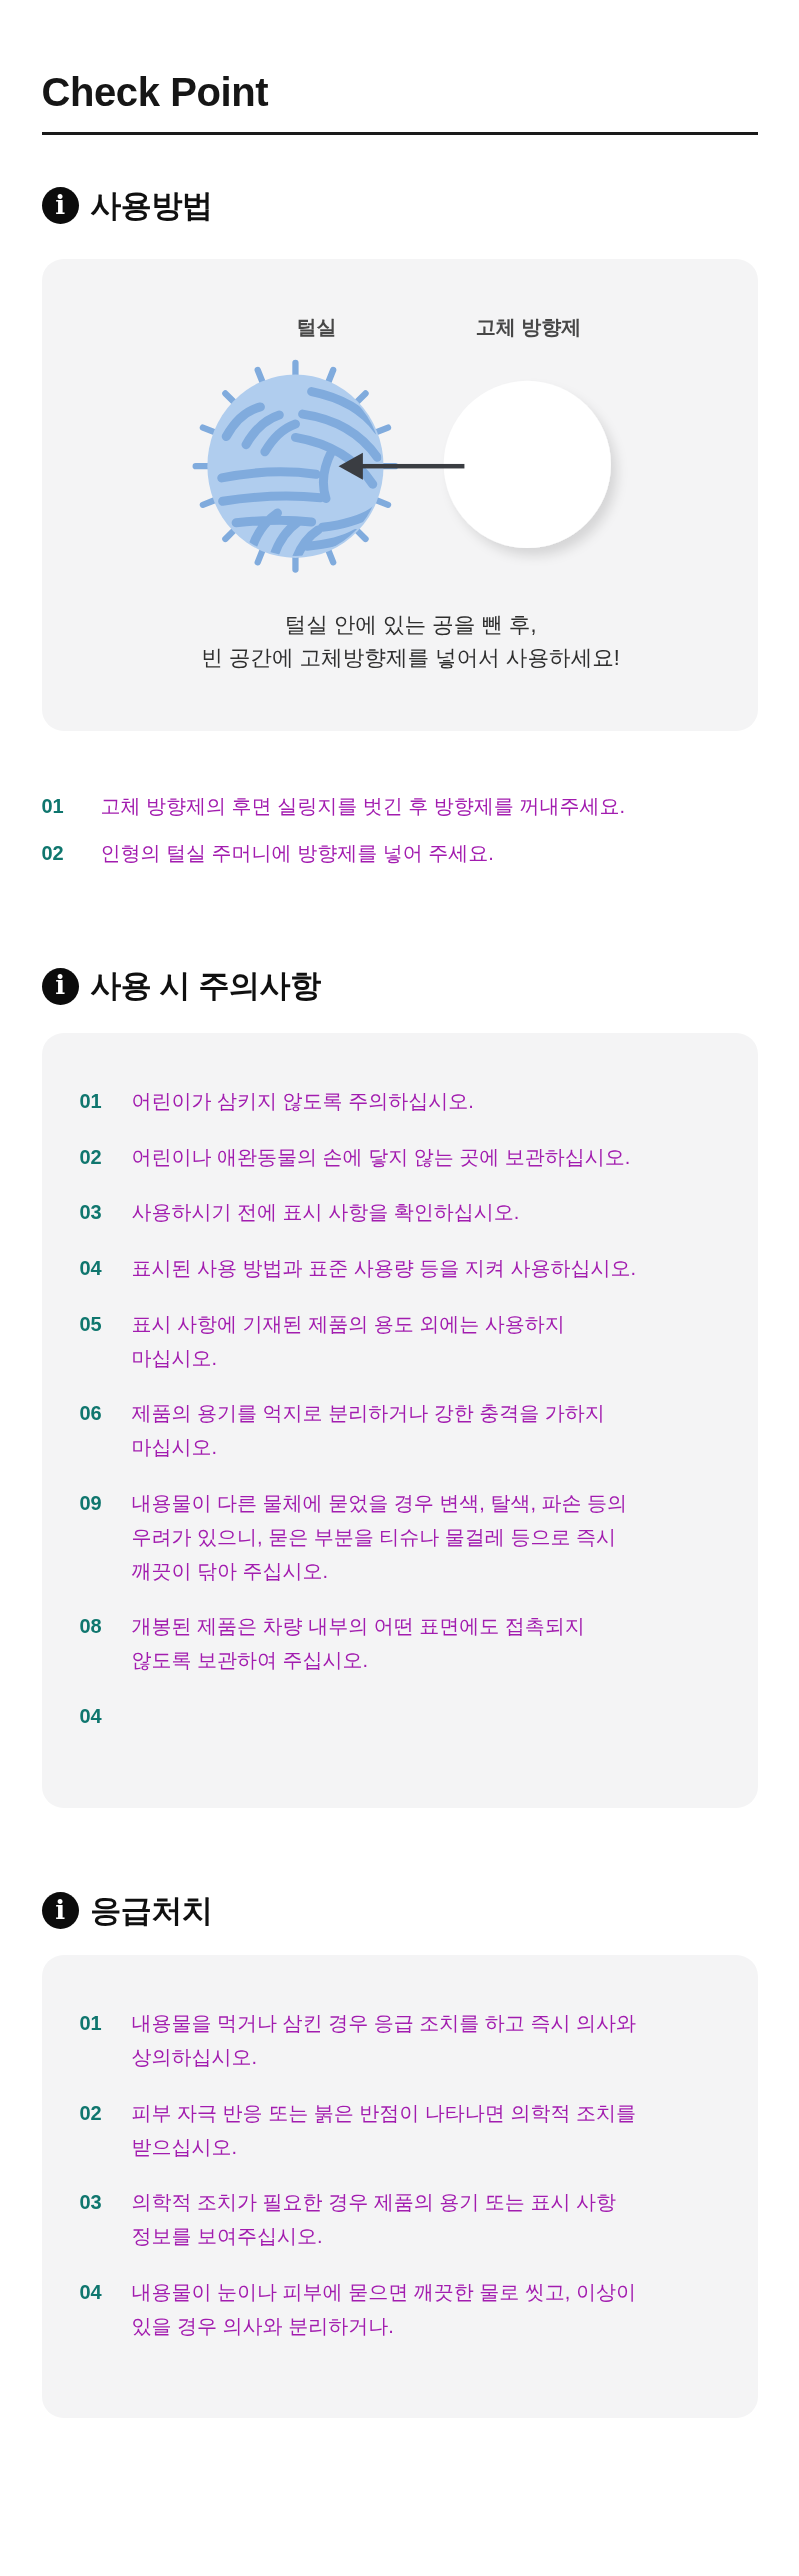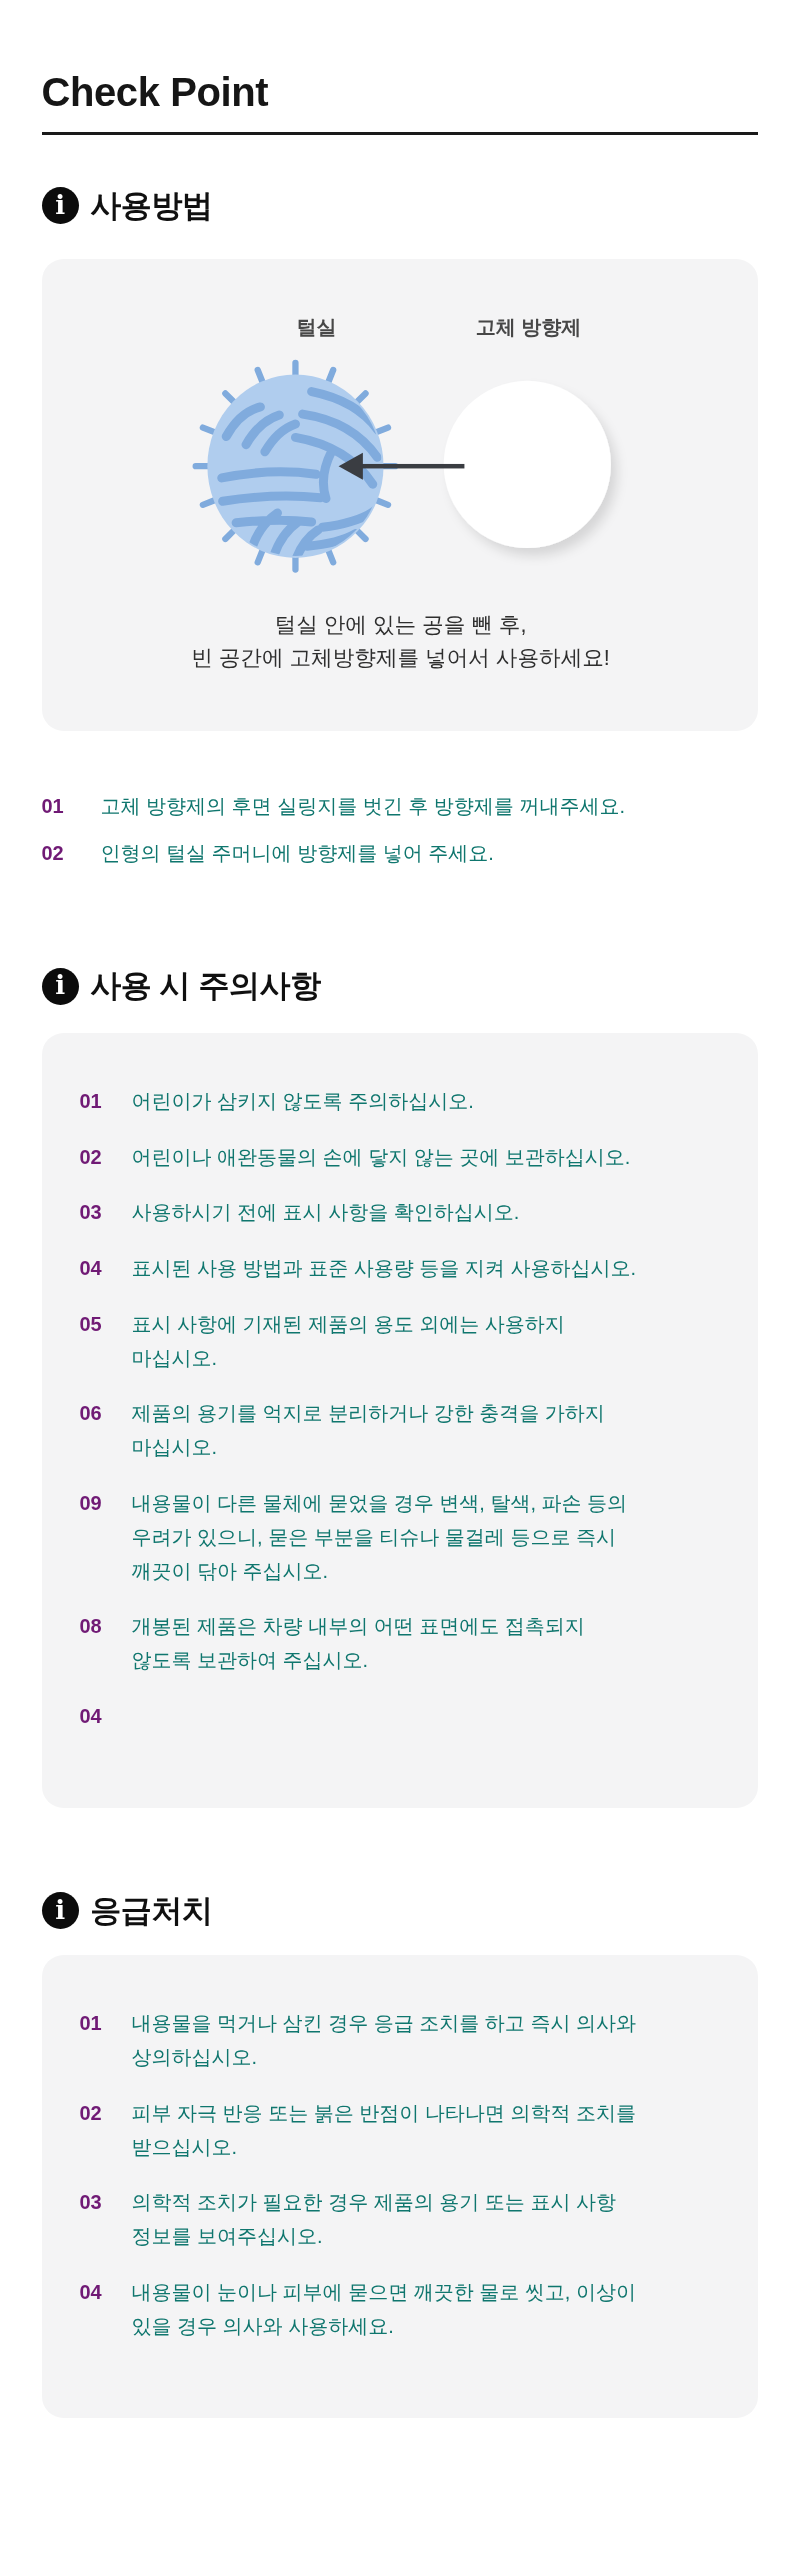--- a/index.html
+++ b/index.html
@@ -26,28 +26,28 @@
   
   .panel{background:#f4f4f5;border-radius:21.6px;overflow:hidden;}
 
   
   .panel-illus{margin-top:34px;height:472px;position:relative;}
   .illus-label{position:absolute;top:56px;transform:translateX(-50%);font-size:20px;line-height:25px;
                font-weight:700;color:#474747;white-space:nowrap;}
   .label-yarn{left:275px;}
   .label-freshener{left:487px;text-align:right;}
   .illus-svg{position:absolute;top:92px;left:0;}
-  .illus-caption{position:absolute;top:349px;left:1px;width:100%;text-align:center;
+  .illus-caption{position:absolute;top:349px;left:11px;width:100%;text-align:center;
                  font-size:21.6px;line-height:33px;font-weight:500;color:#2e2e2e;white-space:pre-line;}
 
   
   .list{display:flex;flex-direction:column;}
   .row{display:flex;align-items:flex-start;font-size:20px;line-height:34px;}
-  .num{flex:none;font-weight:700;color:#701a75;}
-  .txt{color:#0f766e;white-space:pre-line;}
+  .num{flex:none;font-weight:700;color:#0f766e;}
+  .txt{color:#a21caf;white-space:pre-line;}
 
   .steps{margin-top:58px;gap:13.5px;}
   .steps .num{min-width:27px;margin-right:32px;}
 
   .panel-list{padding:51px 36px 75px 38px;}
   .panel-list .list{gap:21.6px;}
   .panel-list .num{min-width:27px;margin-right:25px;}
   .panel-caution{margin-top:28px;}
   .panel-firstaid{margin-top:25px;}
 </style>
@@ -216,21 +216,21 @@
 
             <div class="row">
               <span class="num">03</span>
               <span class="txt">의학적 조치가 필요한 경우 제품의 용기 또는 표시 사항
 정보를 보여주십시오.</span>
             </div>
 
             <div class="row">
               <span class="num">04</span>
               <span class="txt">내용물이 눈이나 피부에 묻으면 깨끗한 물로 씻고, 이상이
-있을 경우 의사와 사용하세요.</span>
+있을 경우 의사와 분리하거나.</span>
             </div>
           </div>
       </div>
     </section>
 
   </div>
 </div>
 
 
 </body></html>

